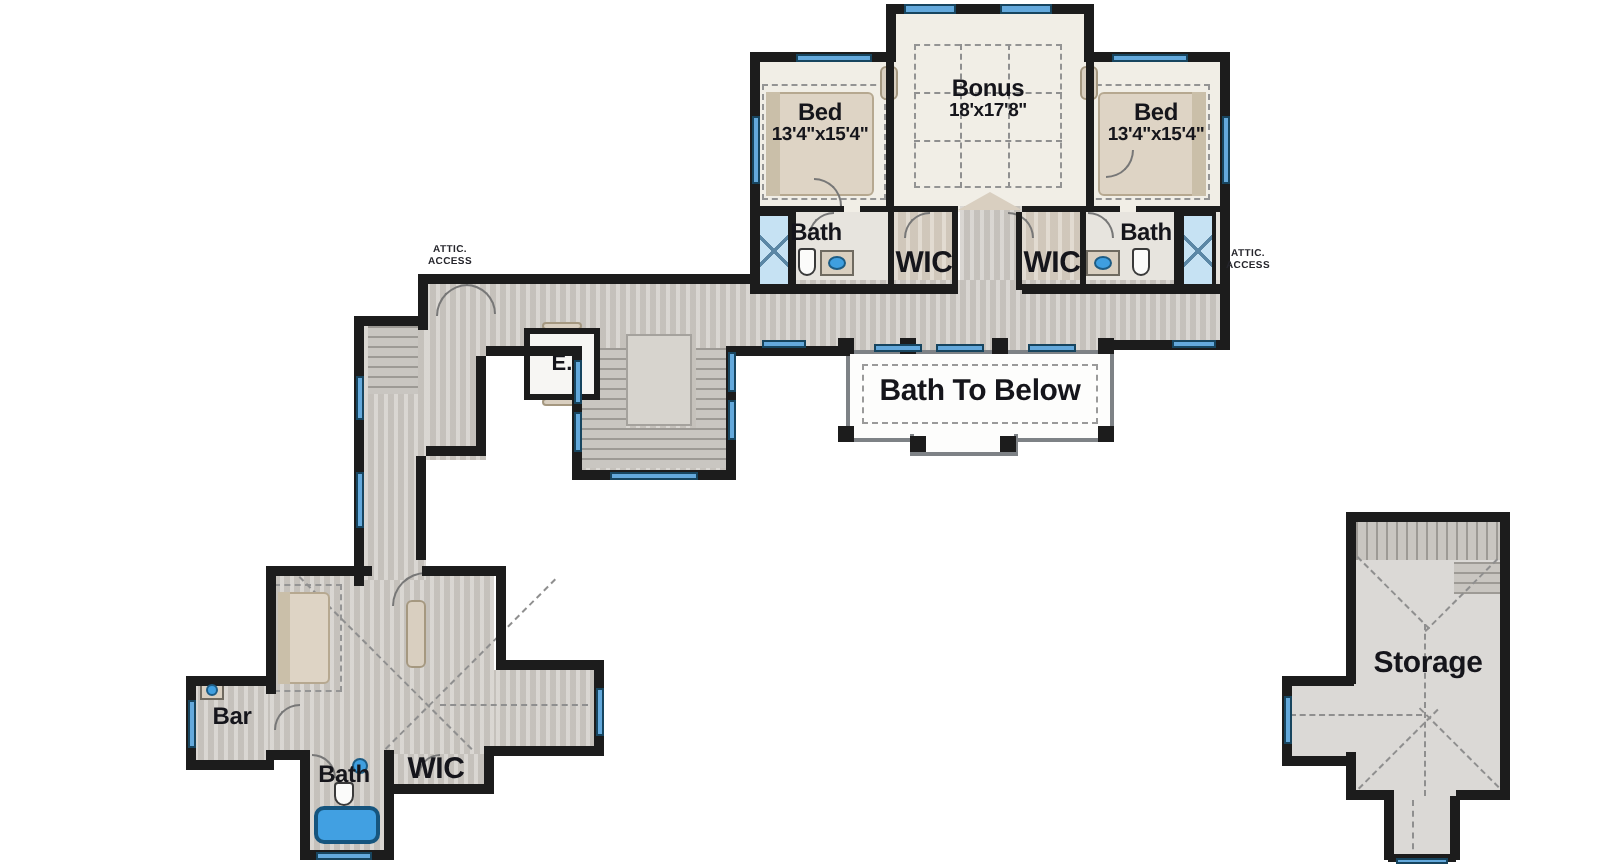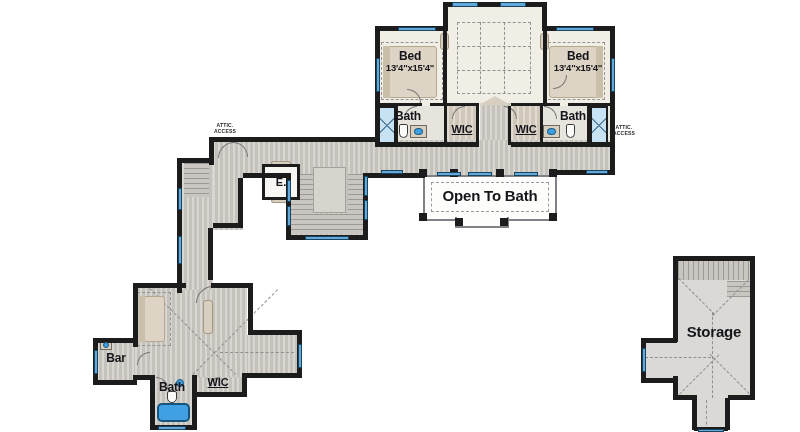--- a/index.html
+++ b/index.html
@@ -39,21 +39,21 @@
   .sinkoval{z-index:6;background:#3f9fe0;border:1px solid #1d5c84;border-radius:50%;}
   .chev{z-index:4;background:#d9cfc0;clip-path:polygon(0 100%,50% 0,100% 100%);}
   .casing{z-index:4;background:#d9cfc0;border:1px solid #a59880;border-radius:3px;}
   .ebox{z-index:5;background:#f7f6f3;border:3px solid #1c1c1c;display:flex;align-items:center;justify-content:center;}
   
   .lbl{z-index:10;text-align:center;font-weight:bold;color:#15151b;line-height:1.08;letter-spacing:-0.2px;}
   .lbl .nm{display:block;}
   .lbl .dm{display:block;font-weight:bold;}
   .s12 .nm{font-size:12px;} .s12 .dm{font-size:9.5px;}
   .s15{font-size:15px;}
-  .s10{font-size:11px;text-decoration:underline;}
+  .s10{font-size:15px;}
   .attic{z-index:10;font-size:5px;font-weight:bold;color:#26262c;text-align:center;line-height:1.2;letter-spacing:0.2px;}
   .elabel{font-size:11px;font-weight:bold;color:#15151b;}
 </style>
 </head>
 <body>
 
 <div id="plan">
     <div class="arc" style="left: 209px; top: 377px; width: 11px; height: 11px; transform: rotate(0deg);"></div>
     <div class="arc" style="left: 168px; top: 377px; width: 12px; height: 12px; transform: rotate(90deg);"></div>
     <div class="arc" style="left: 137px; top: 352px; width: 13px; height: 13px; transform: rotate(0deg);"></div>
@@ -243,20 +243,24 @@
   <div class="casing" style="left:271px;top:199px;width:20px;height:4px;"></div>
 
   <div class="lbl s12" style="left:377px;top:50px;width:66px;">
     <span class="nm">Bed</span>
     <span class="dm">13'4"x15'4"</span>
   </div>
   <div class="lbl s12" style="left:545px;top:50px;width:66px;">
     <span class="nm">Bed</span>
     <span class="dm">13'4"x15'4"</span>
   </div>
+  <div class="lbl s12" style="left:455px;top:38px;width:78px;">
+    <span class="nm">Bonus</span>
+    <span class="dm">18'x17'8"</span>
+  </div>
   <div class="lbl s12" style="left:386px;top:110px;width:44px;">
     <span class="nm">Bath</span>
   </div>
   <div class="lbl s12" style="left:551px;top:110px;width:44px;">
     <span class="nm">Bath</span>
   </div>
   <div class="lbl s10" style="left:443px;top:124px;width:38px;">
     <span class="nm">WIC</span>
   </div>
   <div class="lbl s10" style="left:507px;top:124px;width:38px;">
@@ -264,21 +268,21 @@
   </div>
   <div class="attic" style="left:203px;top:122px;width:44px;">
     <span>ATTIC.</span><br>
     <span>ACCESS</span>
   </div>
   <div class="attic" style="left:602px;top:124px;width:44px;">
     <span>ATTIC.</span><br>
     <span>ACCESS</span>
   </div>
   <div class="lbl s15" style="left:423px;top:188px;width:134px;">
-    <span class="nm">Open To Bath</span>
+    <span class="nm">Bath To Below</span>
   </div>
   <div class="lbl s12" style="left:98px;top:352px;width:36px;">
     <span class="nm">Bar</span>
   </div>
   <div class="lbl s12" style="left:151px;top:381px;width:42px;">
     <span class="nm">Bath</span>
   </div>
   <div class="lbl s10" style="left:196px;top:377px;width:44px;">
     <span class="nm">WIC</span>
   </div>

